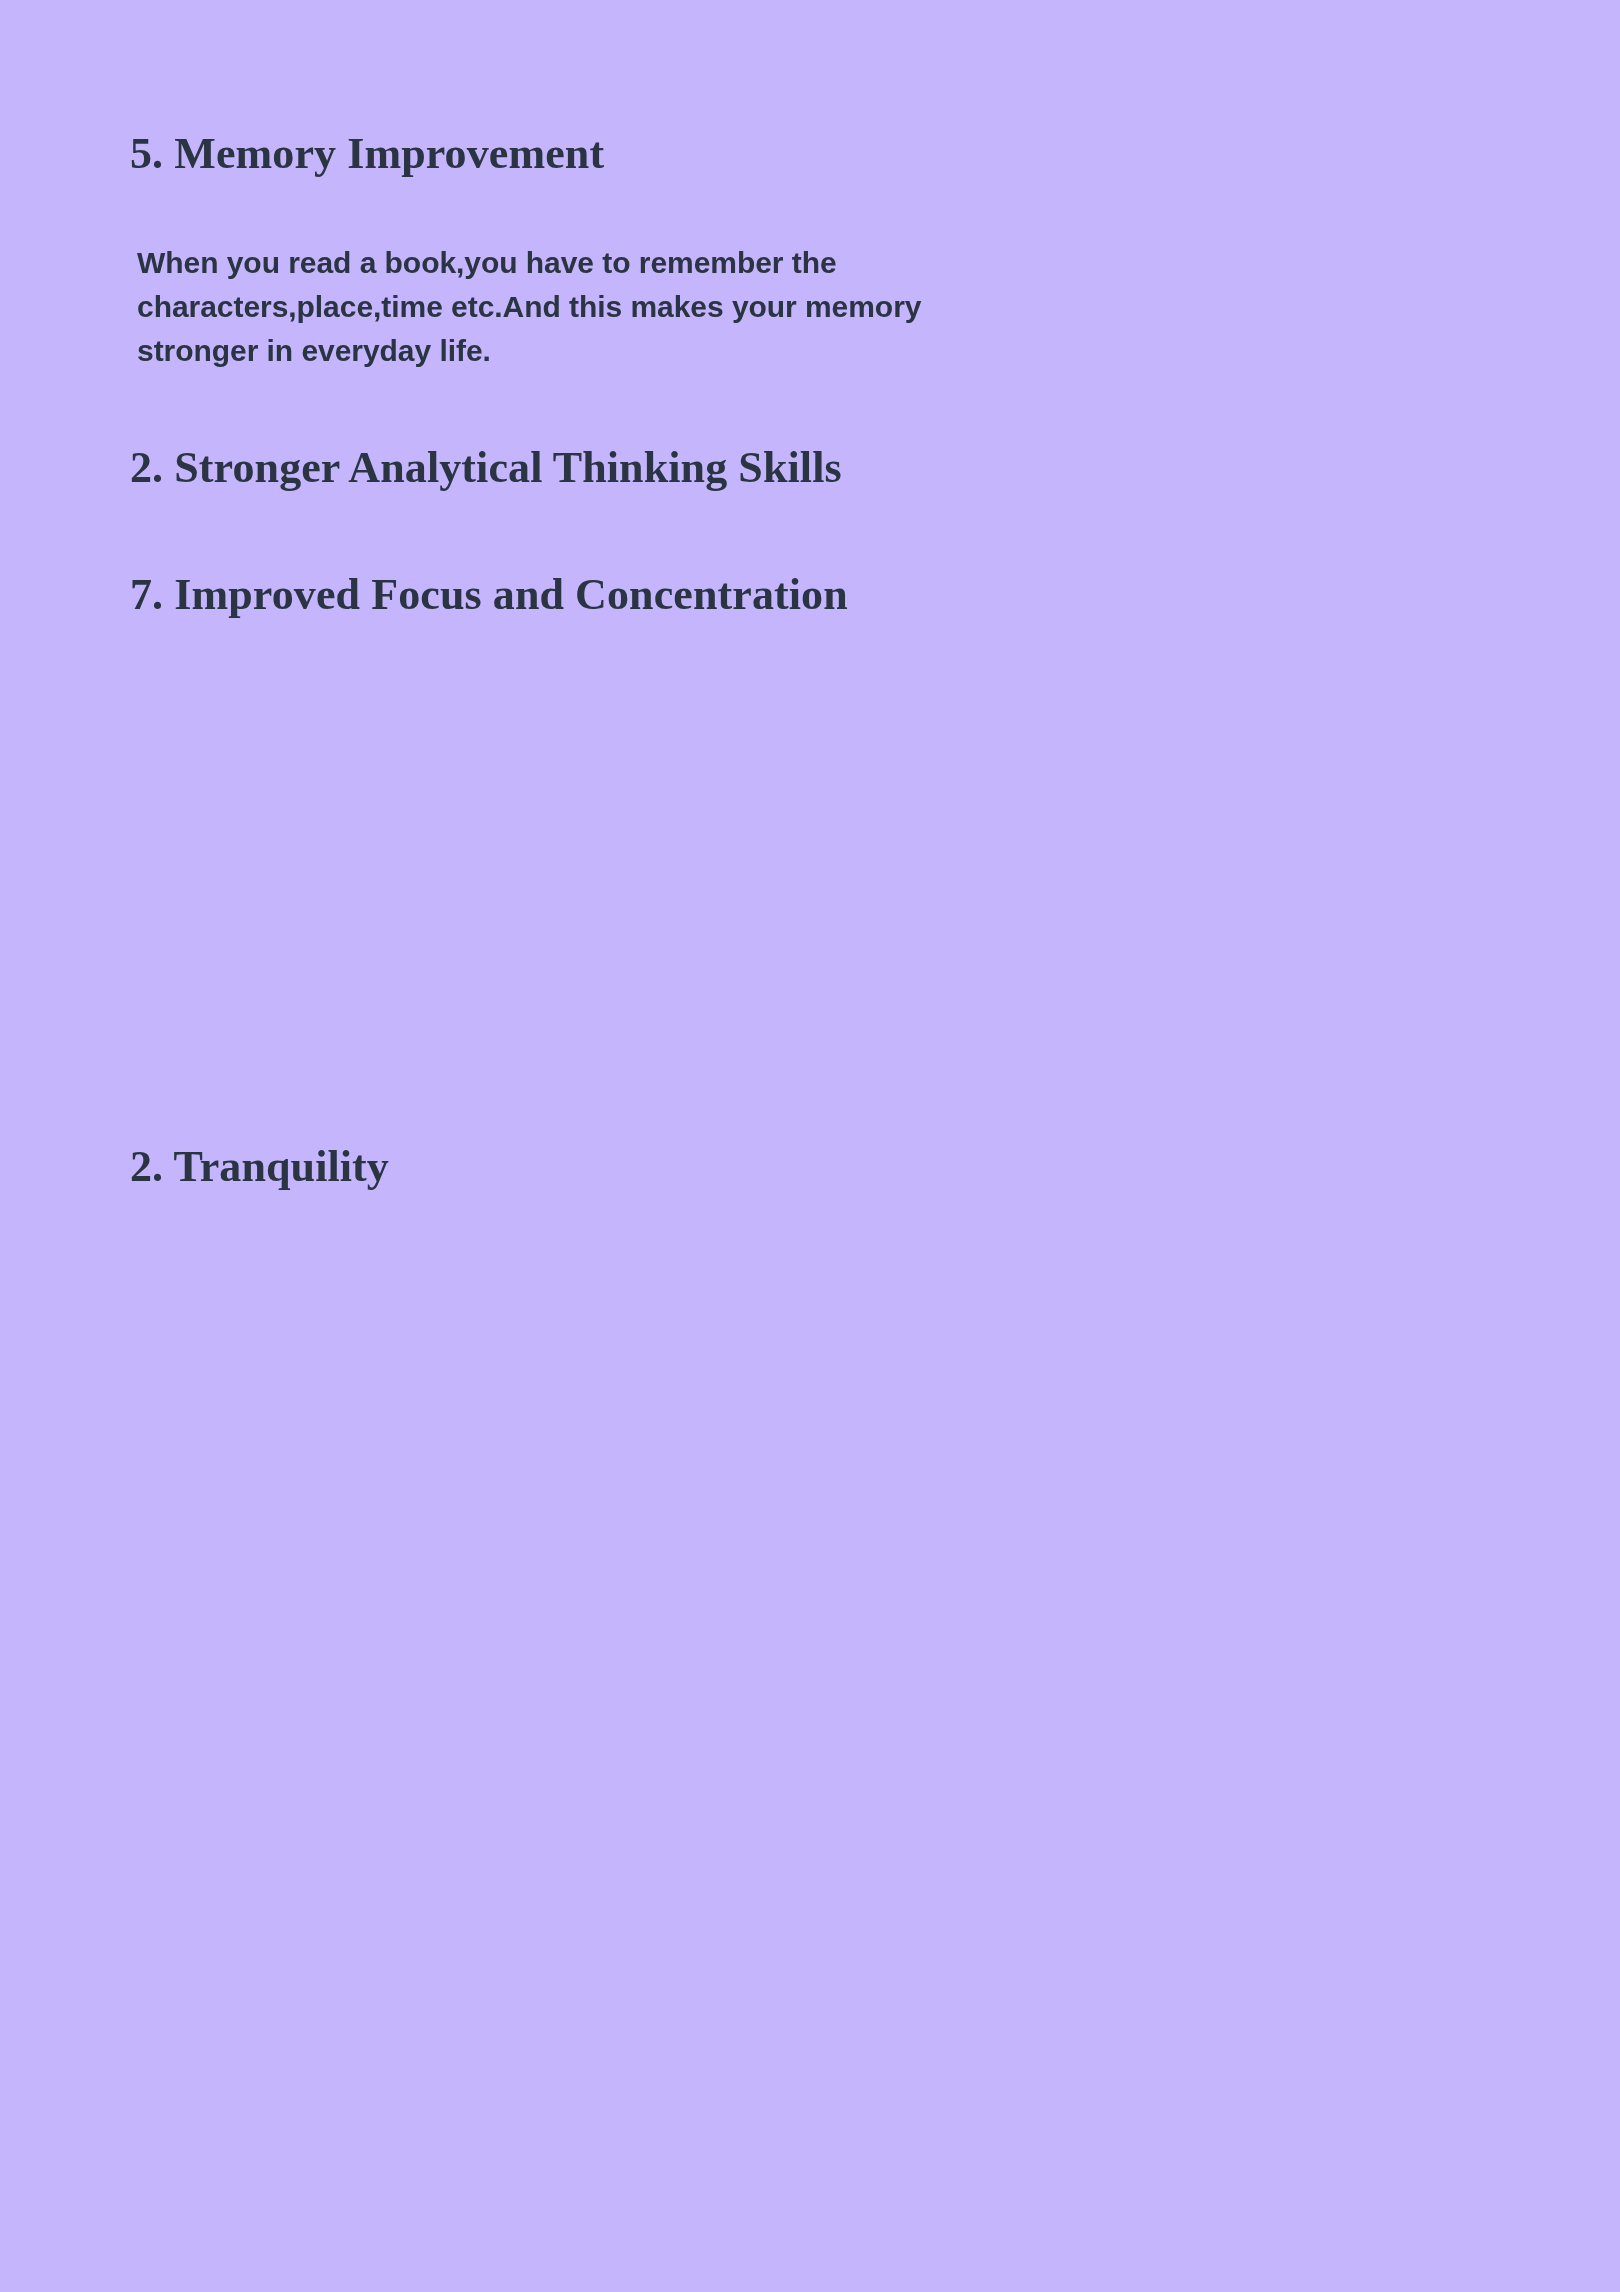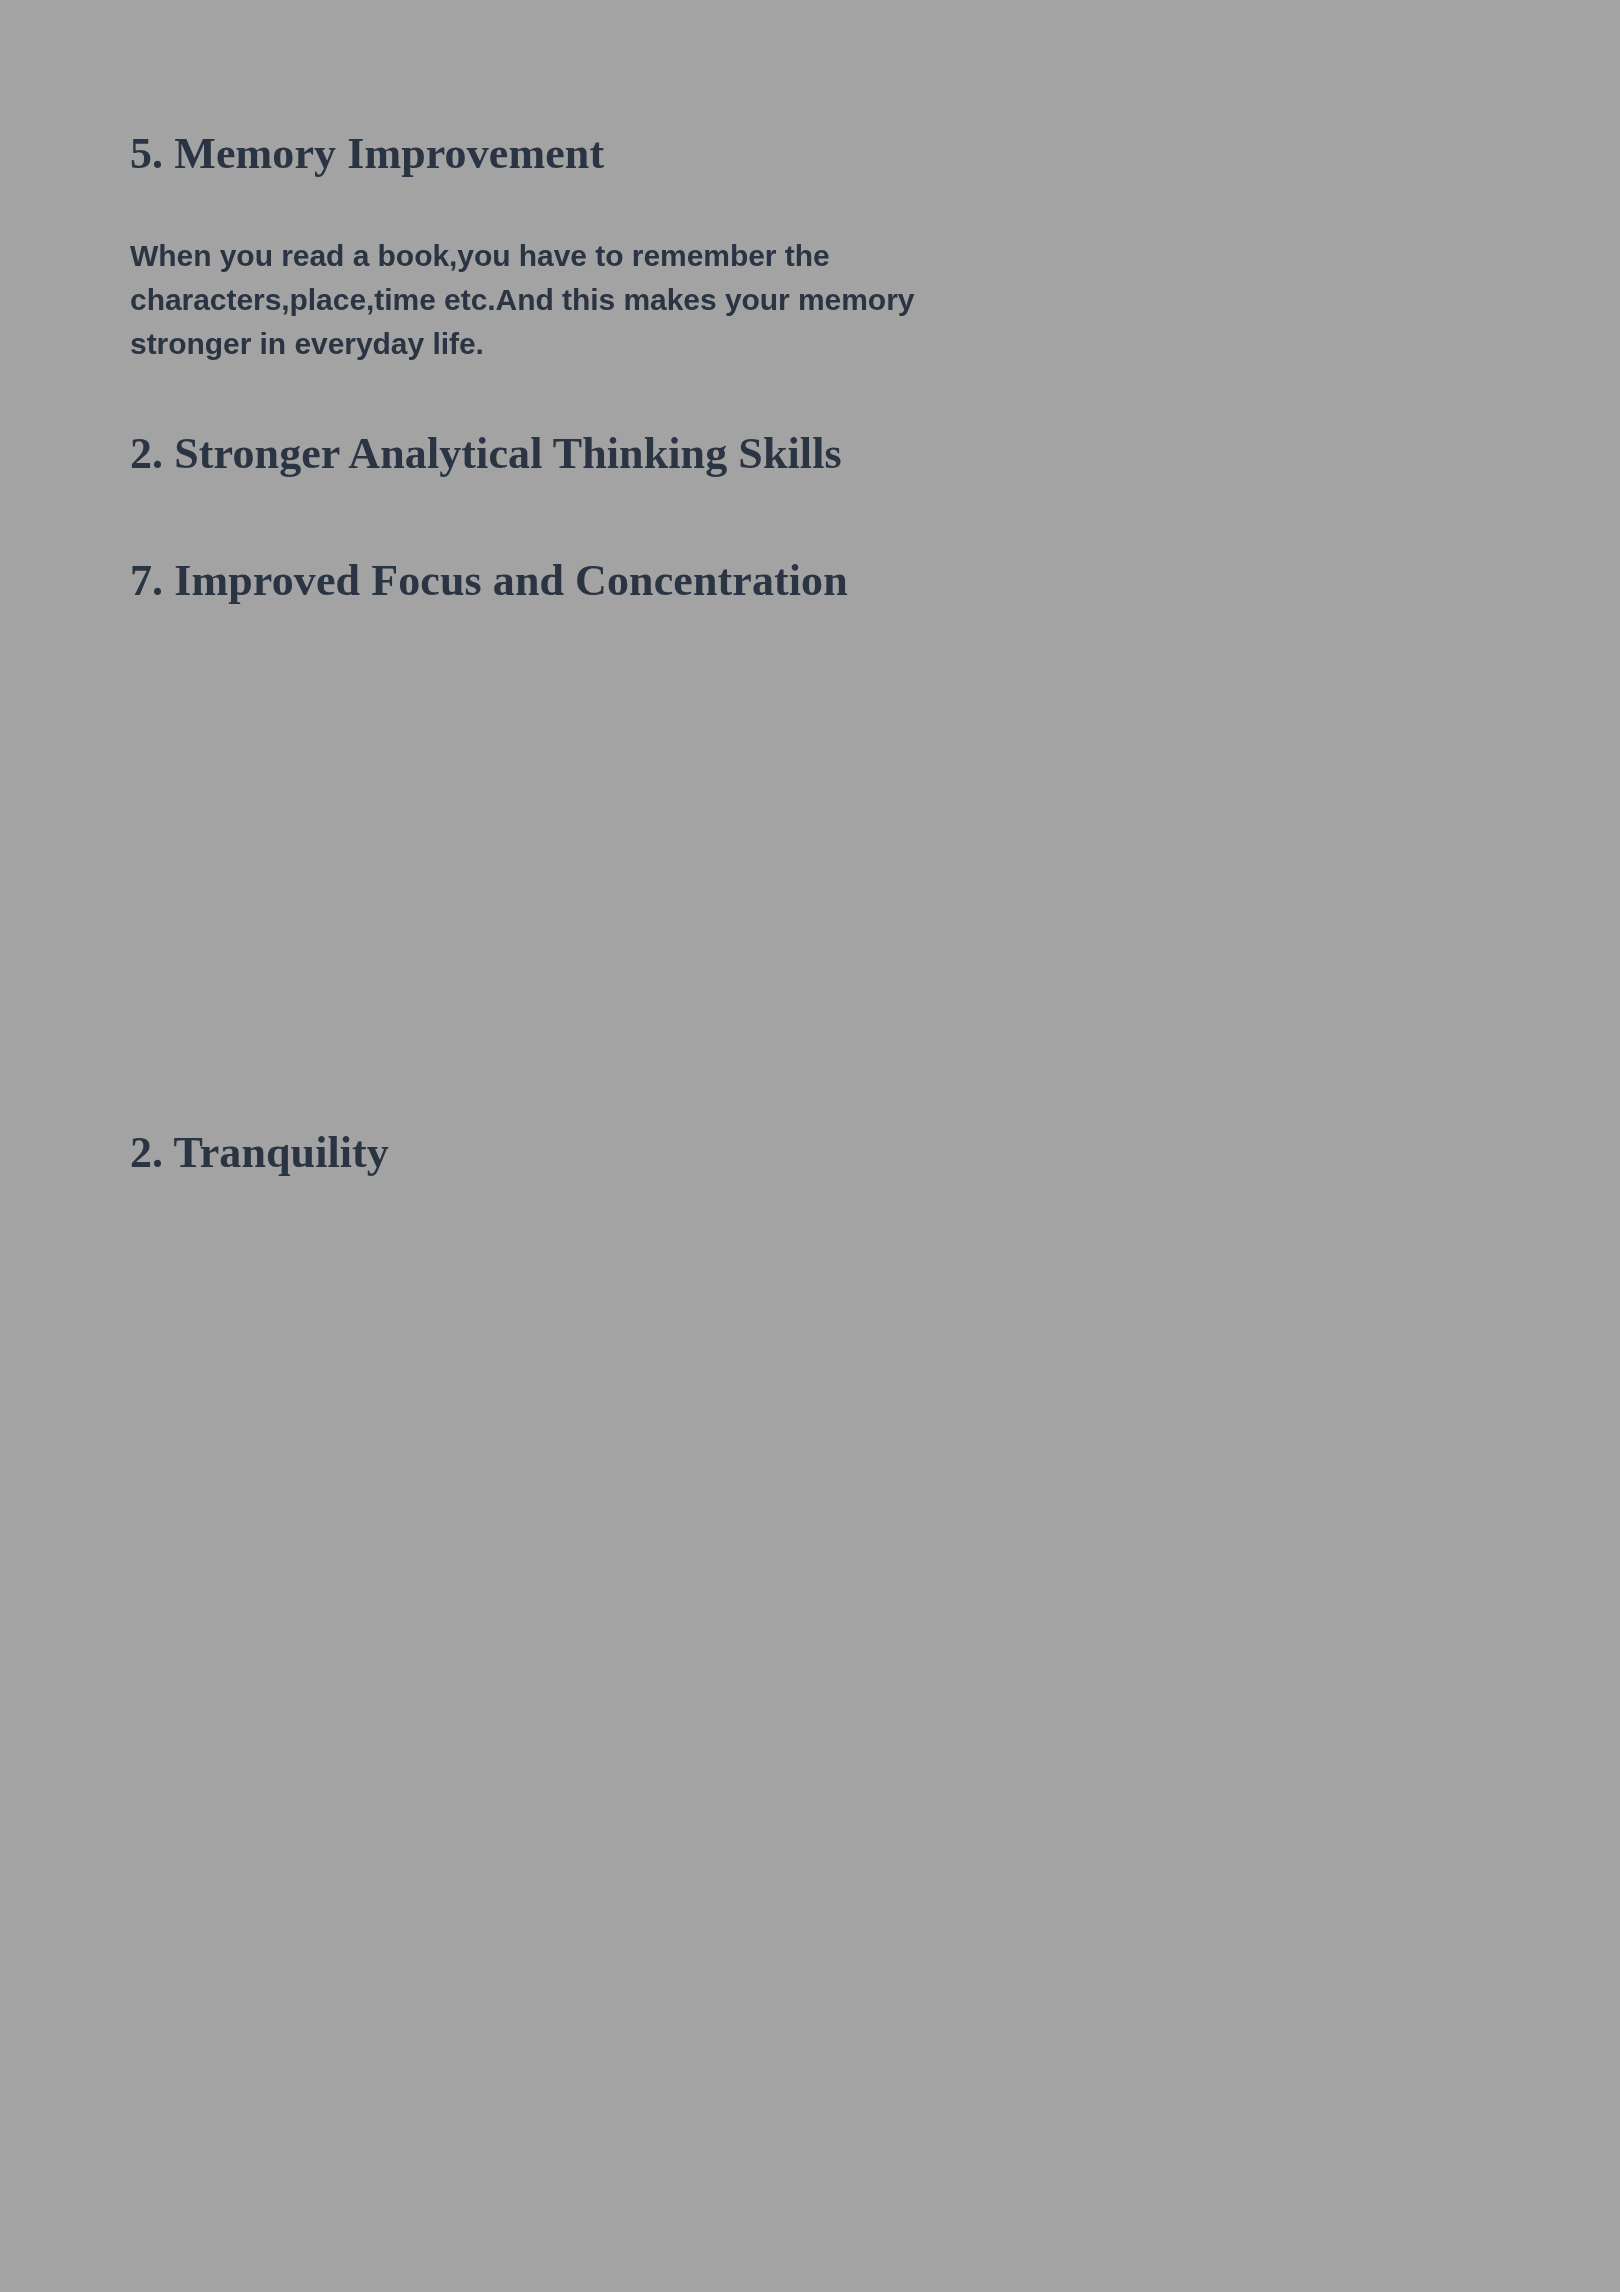--- a/index.html
+++ b/index.html
@@ -10,21 +10,21 @@
   }
   body {
     font-family: "Liberation Sans", "DejaVu Sans", sans-serif;
     -webkit-font-smoothing: antialiased;
   }
 
   .page {
     position: relative;
     width: 1620px;
     height: 2293px;
-    background: #a3a3a3;
+    background: #c4b5fd;
     overflow: hidden;
     box-sizing: border-box;
   }
 
   .content {
     position: absolute;
     left: 130px;
     top: 0;
     width: 1284px;
   }
@@ -39,21 +39,21 @@
     letter-spacing: 0.1px;
     margin: 0;
     white-space: nowrap;
   }
 
   
   .para {
     font-family: "Liberation Sans", "DejaVu Sans", sans-serif;
     font-weight: 700;
     font-size: 30px;
-    margin: 0;
+    margin: 7px;
     letter-spacing: -0.05px;
   }
   .para.navy {
     color: #2a3442;
     line-height: 1.46;
     width: 823px;
   }
   .para.black {
     color: #000000;
     line-height: 1.94;

